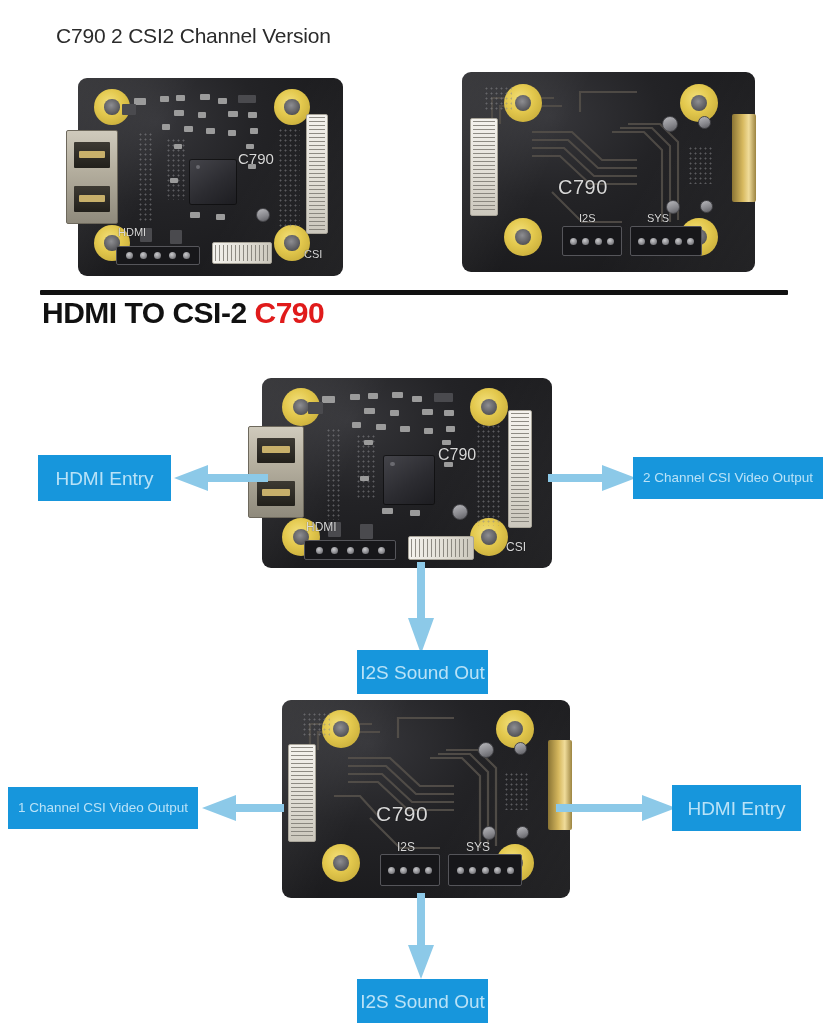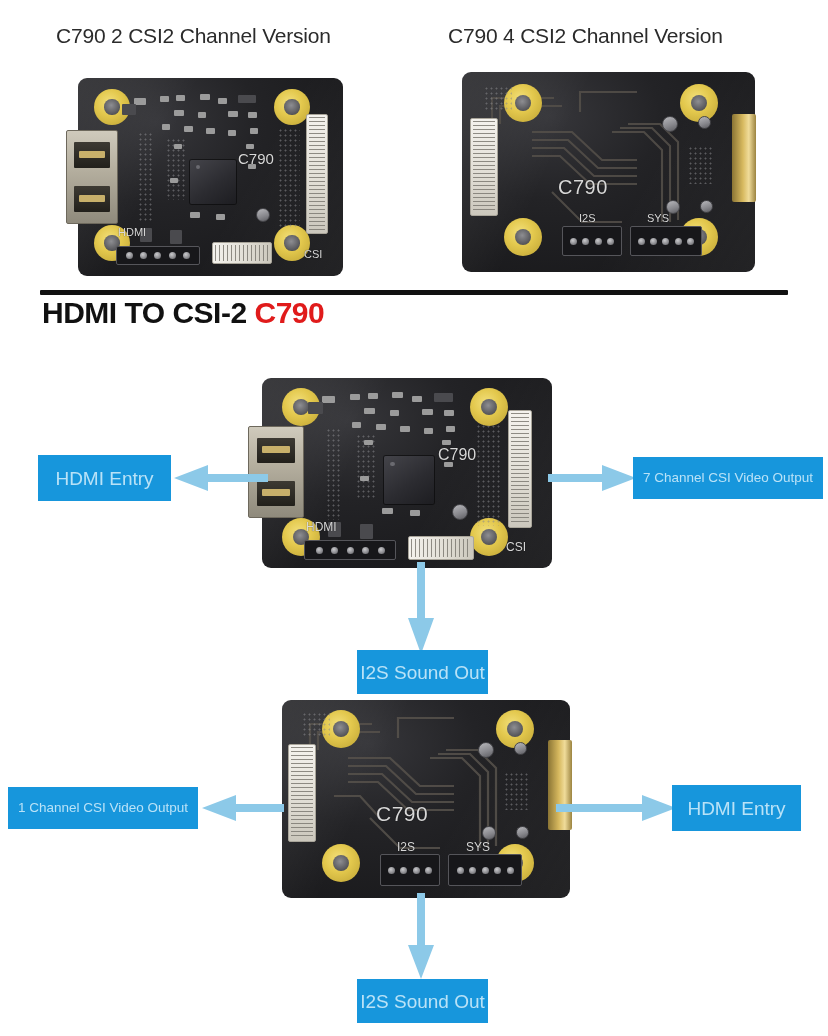--- a/index.html
+++ b/index.html
@@ -235,21 +235,20 @@
     border-radius: 2px;
   }
 </style>
 </head>
 <body>
 
 <div class="stage">
 
   <div class="version-title" id="title-left">C790 2 CSI2 Channel Version</div>
 
-  <div class="version-title" id="title-right">C790 4 CSI2 Channel Version</div>
 
   <div class="board" id="board-top-left" style="left:78px; top:78px; width:265px; height:198px;">
     <div class="pcb"></div>
 
     <div class="hole" style="left:16px;  top:11px;  width:36px; height:36px;"></div>
     <div class="hole" style="left:196px; top:11px;  width:36px; height:36px;"></div>
     <div class="hole" style="left:16px;  top:147px; width:36px; height:36px;"></div>
     <div class="hole" style="left:196px; top:147px; width:36px; height:36px;"></div>
 
     <div class="hdmi-conn" style="left:-12px; top:52px; width:52px; height:94px;">
@@ -532,21 +531,21 @@
   </div>
 
   <div class="arrow" id="arr-i2s-bot">
     <svg width="30" height="86" viewBox="0 0 30 86">
       <path d="M11 0 L19 0 L19 52 L28 52 L15 86 L2 52 L11 52 Z" fill="#8cc9e8"></path>
     </svg>
   </div>
 
   <div class="callout big" id="cal-hdmi-top">HDMI Entry</div>
 
-  <div class="callout small" id="cal-csi2">7 Channel CSI Video Output</div>
+  <div class="callout small" id="cal-csi2">2 Channel CSI Video Output</div>
 
   <div class="callout big" id="cal-i2s-top">I2S Sound Out</div>
 
   <div class="callout small" id="cal-csi4">1 Channel CSI Video Output</div>
 
   <div class="callout big" id="cal-hdmi-bot">HDMI Entry</div>
 
   <div class="callout big" id="cal-i2s-bot">I2S Sound Out</div>
 
 </div>

